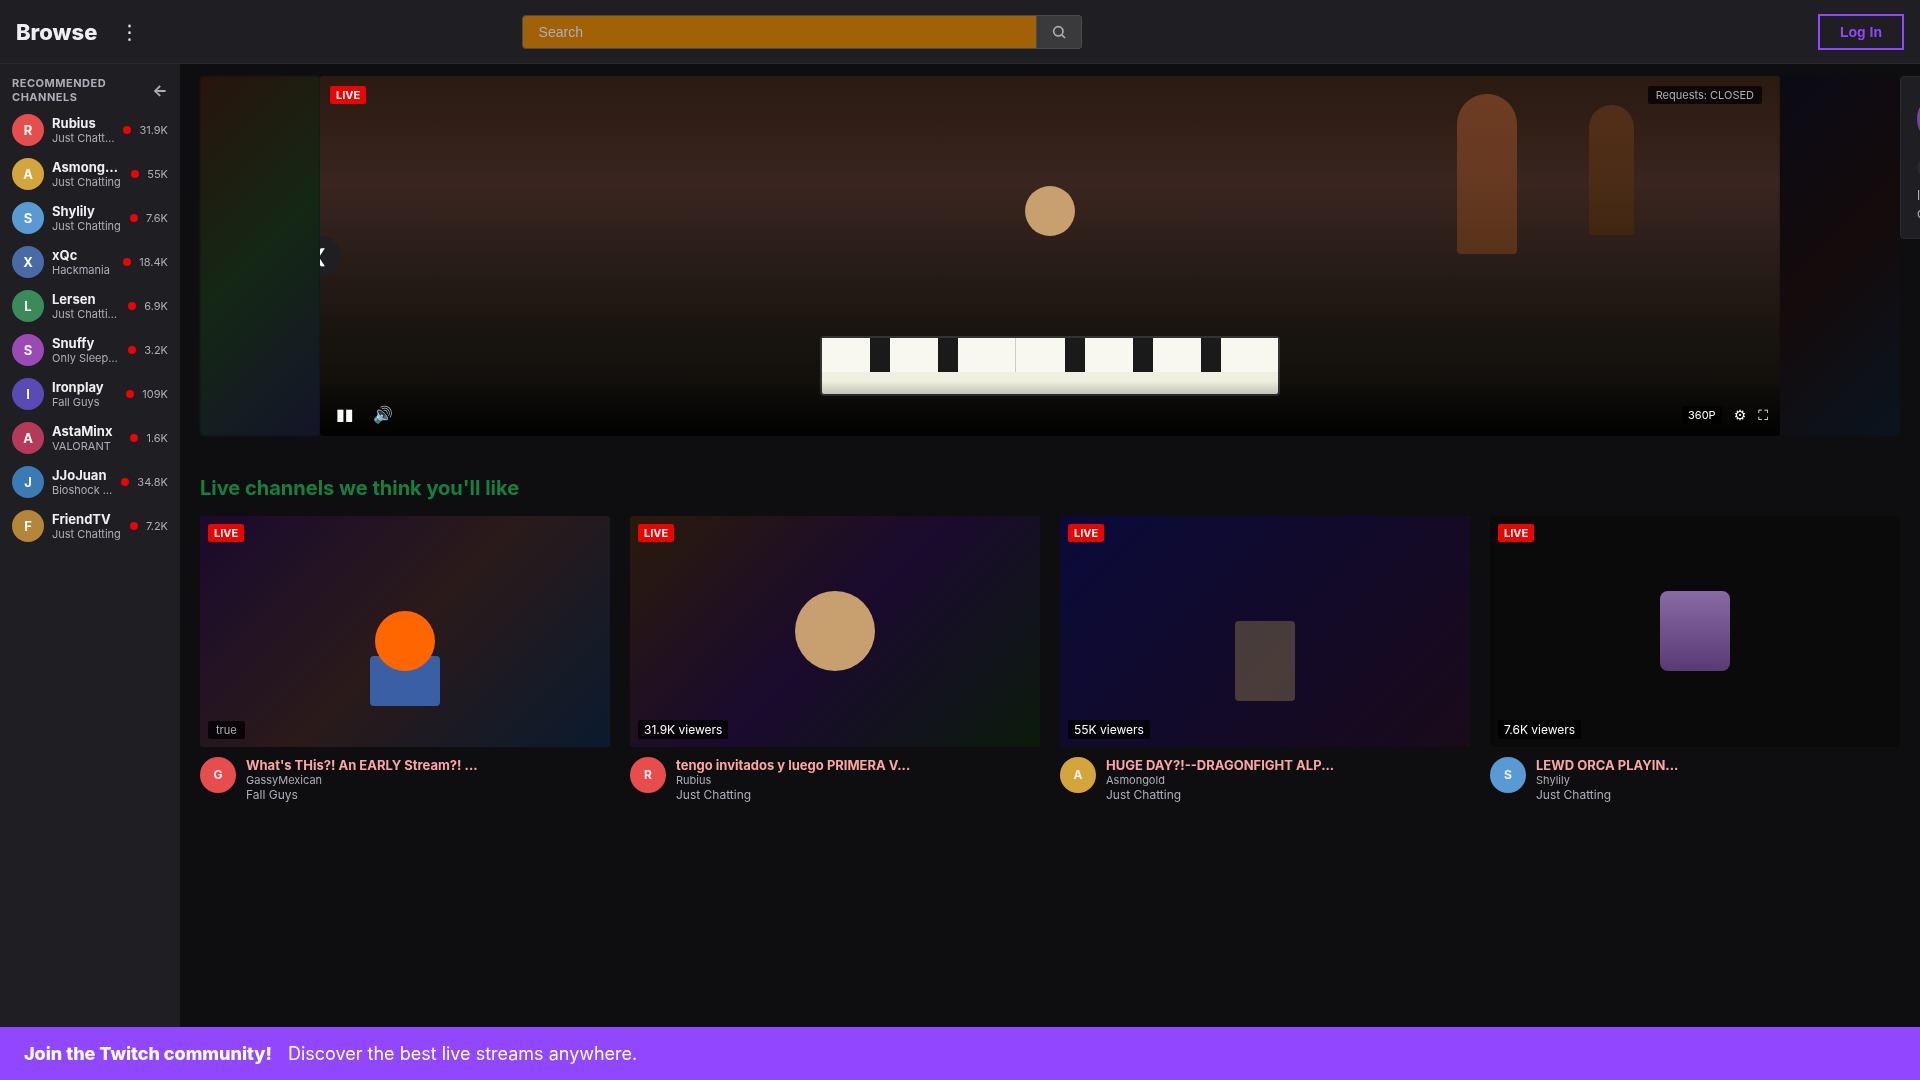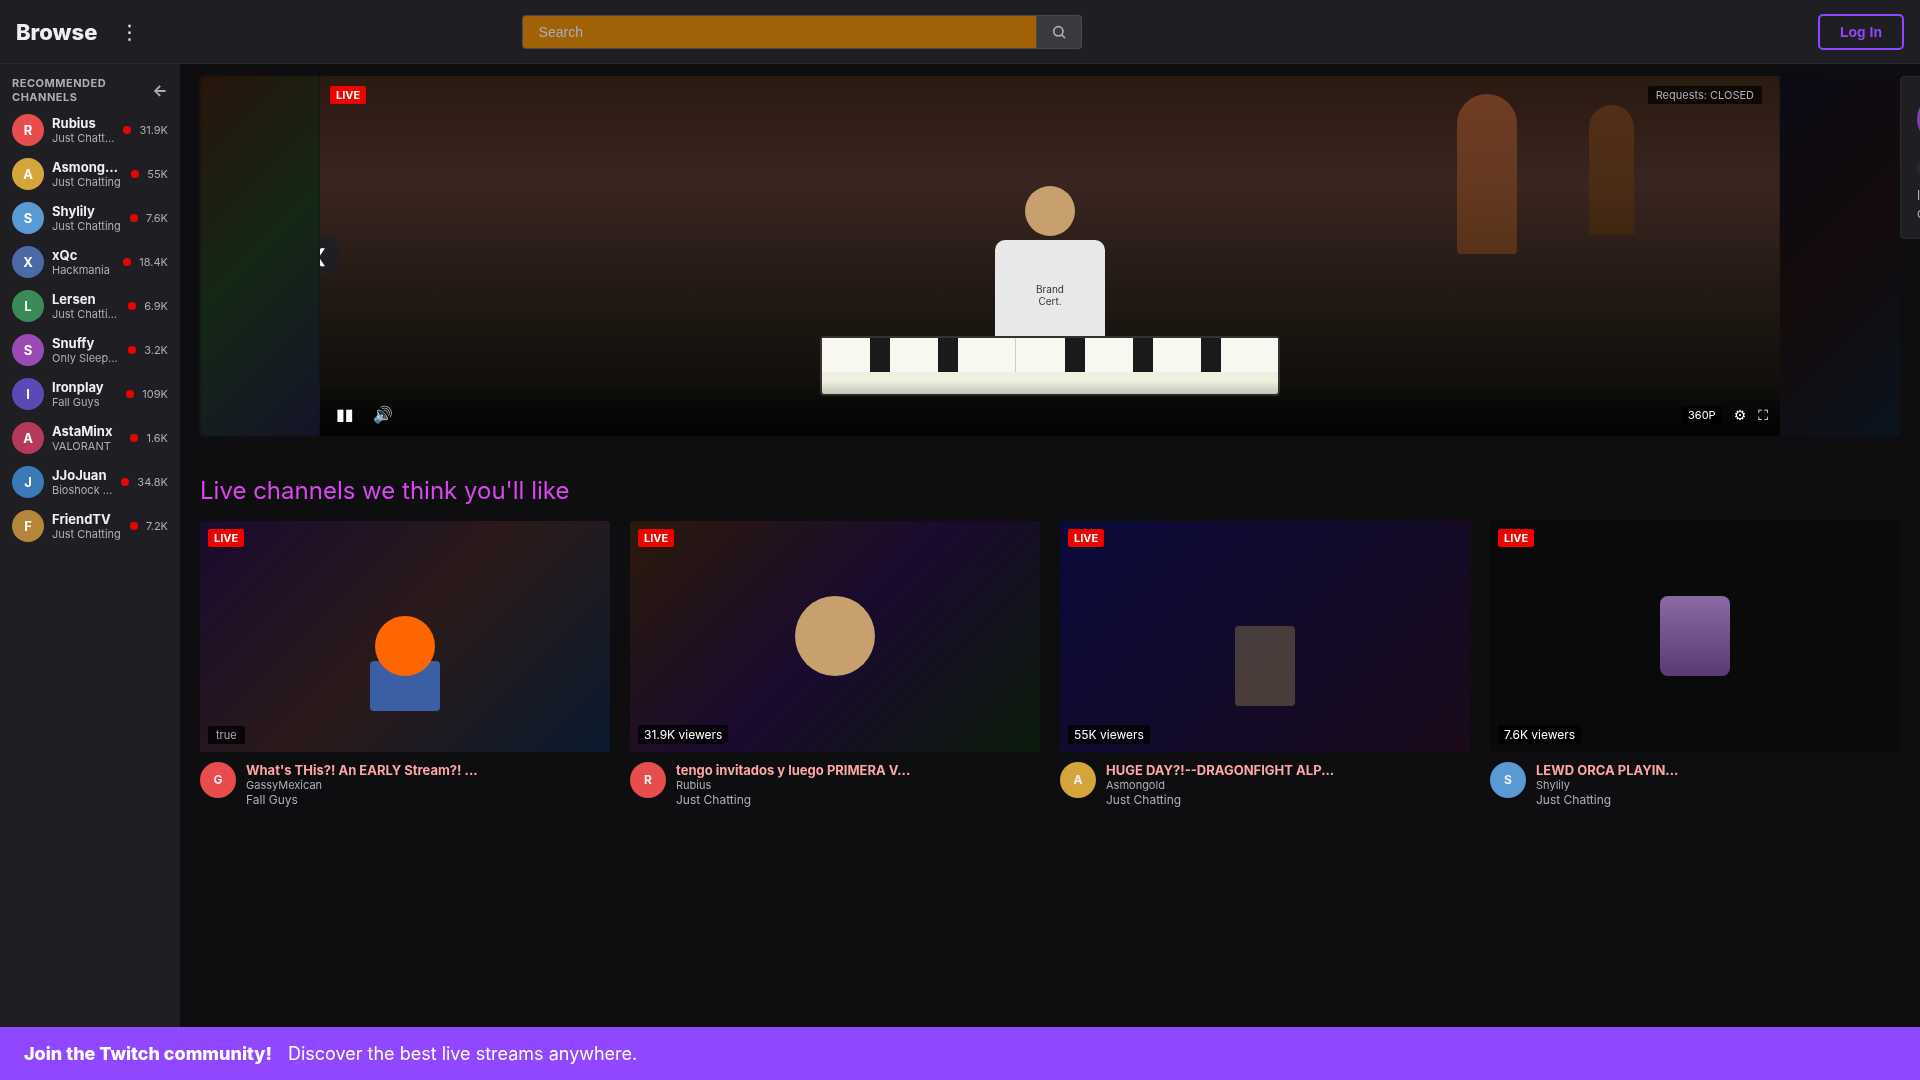--- a/index.html
+++ b/index.html
@@ -27,21 +27,21 @@
     }
     .search-input::placeholder { color: #adadb8; }
     .search-btn {
       background: #3a3a3d; border: 1px solid #4a4a4e; border-left: none;
       border-radius: 0 4px 4px 0; padding: 8px 14px; color: #adadb8; cursor: pointer;
       display: flex; align-items: center; justify-content: center;
     }
     .header-right { margin-left: auto; }
     .log-in-btn {
       padding: 8px 20px; background: transparent; border: 2px solid #9147ff;
-      color: #9147ff; border-radius: 5px; font-weight: 700; font-size: 14px; cursor: pointer;
+      color: #9147ff; border-radius: 0; font-weight: 700; font-size: 14px; cursor: pointer;
     }
 
     
     .sidebar {
       position: fixed; top: 56px; left: 0; width: 180px; bottom: 0;
       background: #1f1f23; overflow-y: auto; z-index: 50; padding: 12px 0;
     }
     .sidebar-section-title {
       font-size: 11px; font-weight: 700; color: #adadb8; padding: 8px 12px 4px;
       text-transform: uppercase; letter-spacing: 0.5px;
@@ -124,21 +124,21 @@
     .popup-avatar { width: 52px; height: 52px; border-radius: 50%; background: #6441a5; flex-shrink: 0; }
     .popup-tags { display: flex; gap: 6px; margin: 8px 0; }
     .tag {
       padding: 3px 10px; border-radius: 12px; background: #2a2a2e;
       font-size: 12px; color: #efeff1; cursor: pointer;
     }
     .popup-desc { font-size: 13px; color: #adadb8; line-height: 1.4; }
 
     
     .section-title {
-      font-size: 24px; font-weight: 400; margin-bottom: 16px; color: #d946ef;
+      font-size: 20px; font-weight: 700; margin-bottom: 16px; color: #15803d;
     }
     .channels-grid {
       display: grid; grid-template-columns: repeat(4, 1fr); gap: 20px;
     }
     .channel-card { cursor: pointer; }
     .channel-thumbnail {
       width: 100%; aspect-ratio: 16/9; background: #2a2a2e;
       border-radius: 4px; overflow: hidden; position: relative; margin-bottom: 10px;
     }
     .channel-thumb-bg {
@@ -320,21 +320,20 @@
       <button class="carousel-nav-btn">❮</button>
       <div class="scene-bg"></div>
 
       <div style="position:absolute;inset:0;background:linear-gradient(180deg,#2a1a10 0%,#3a2520 30%,#1a1510 70%,#0a0a08 100%);"></div>
 
       <div style="position:absolute;right:18%;top:5%;width:60px;height:160px;background:linear-gradient(180deg,#8a4a2a,#6a3a1a);border-radius:30px 30px 4px 4px;opacity:0.7;"></div>
       <div style="position:absolute;right:10%;top:8%;width:45px;height:130px;background:linear-gradient(180deg,#6a3a1a,#4a2a0a);border-radius:25px 25px 4px 4px;opacity:0.6;"></div>
 
       <div style="position:absolute;bottom:90px;left:50%;transform:translateX(-50%);width:120px;height:160px;">
         <div style="width:50px;height:50px;border-radius:50%;background:#c8a070;margin:0 auto 4px;"></div>
-        <div style="width:110px;height:110px;background:#e8e8e8;border-radius:10px 10px 0 0;margin:0 auto;display:flex;align-items:center;justify-content:center;font-size:10px;color:#333;text-align:center;">Brand<br>Cert.</div>
       </div>
 
       <div style="position:absolute;bottom:40px;left:50%;transform:translateX(-50%);width:460px;height:60px;background:#f0f0e0;border-radius:4px;border:2px solid #333;">
         <div style="display:flex;height:60%;">
           <div style="flex:1;border-right:1px solid #ccc;background:#f8f8f0;"></div>
           <div style="width:20px;background:#1a1a1a;margin-left:-10px;z-index:1;"></div>
           <div style="flex:1;border-right:1px solid #ccc;background:#f8f8f0;"></div>
           <div style="width:20px;background:#1a1a1a;margin-left:-10px;z-index:1;"></div>
           <div style="flex:1;border-right:1px solid #ccc;background:#f8f8f0;"></div>
           <div style="flex:1;border-right:1px solid #ccc;background:#f8f8f0;"></div>

